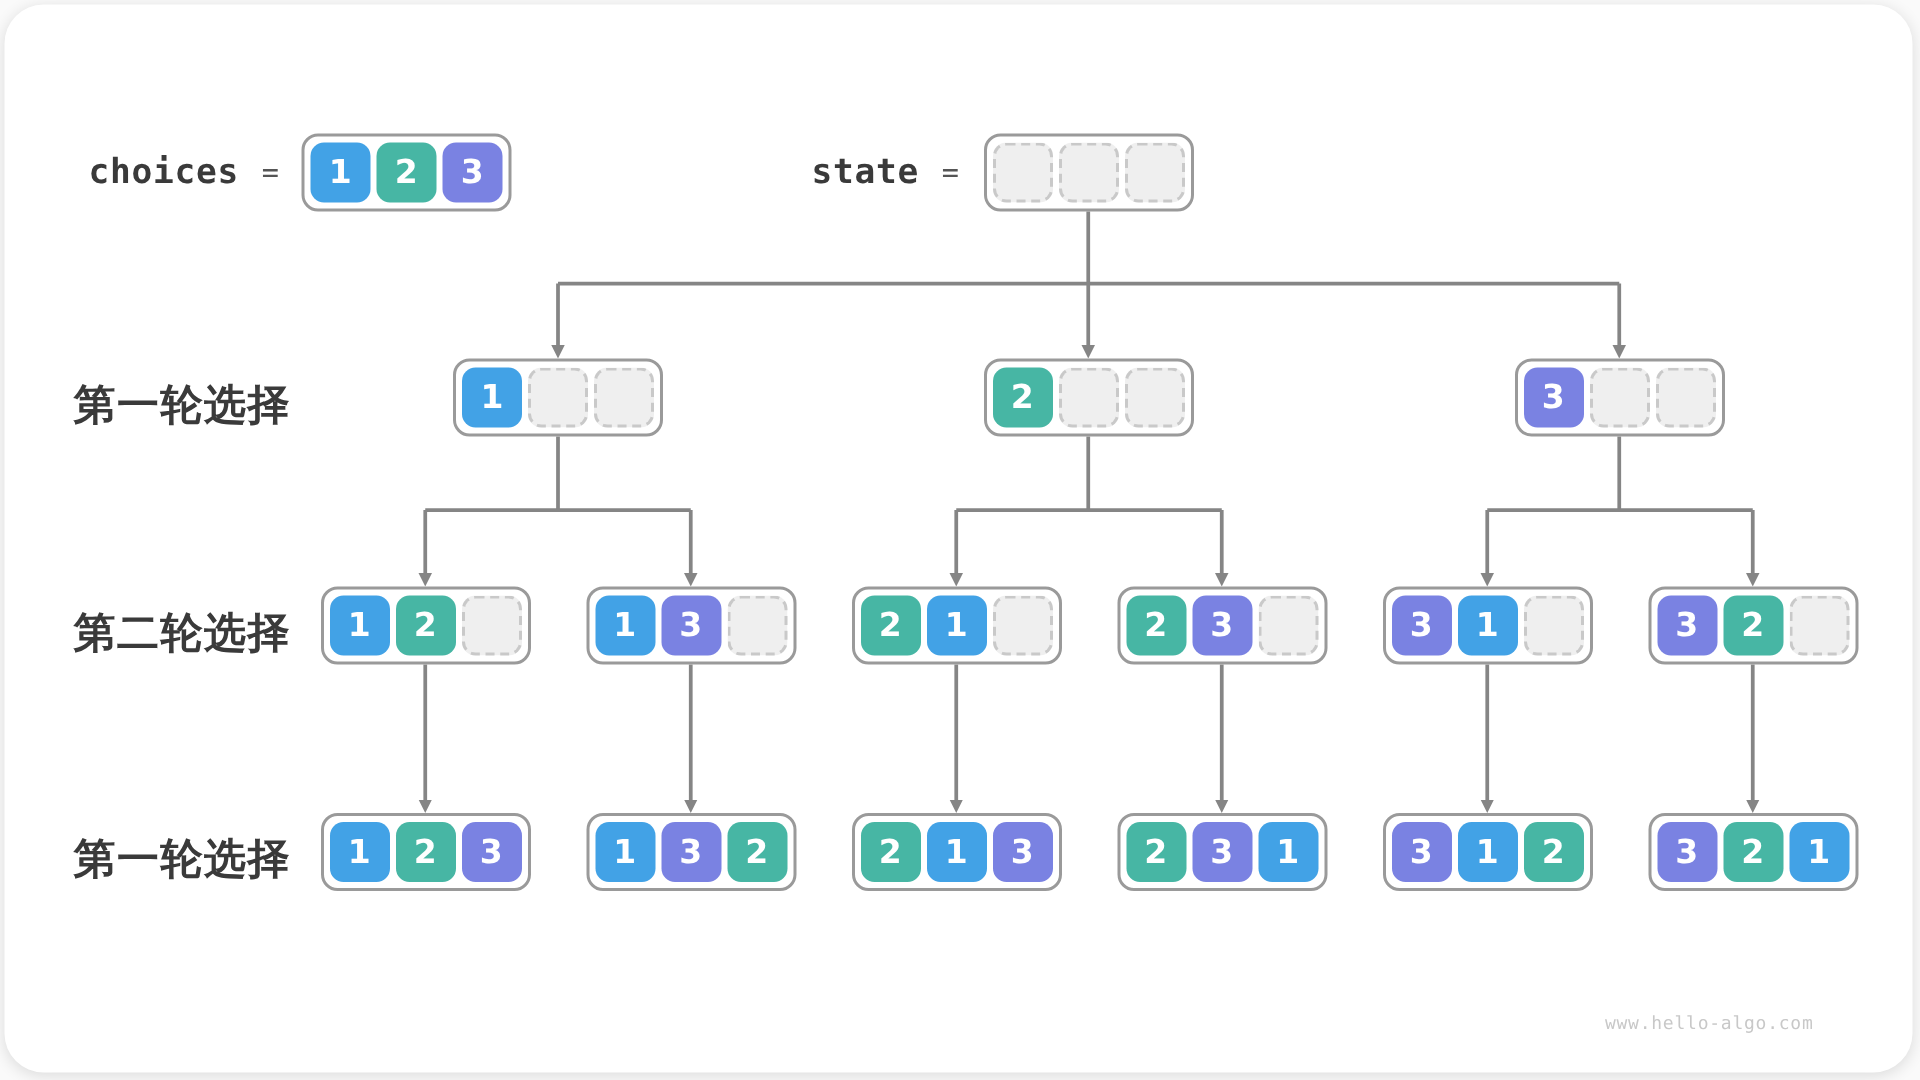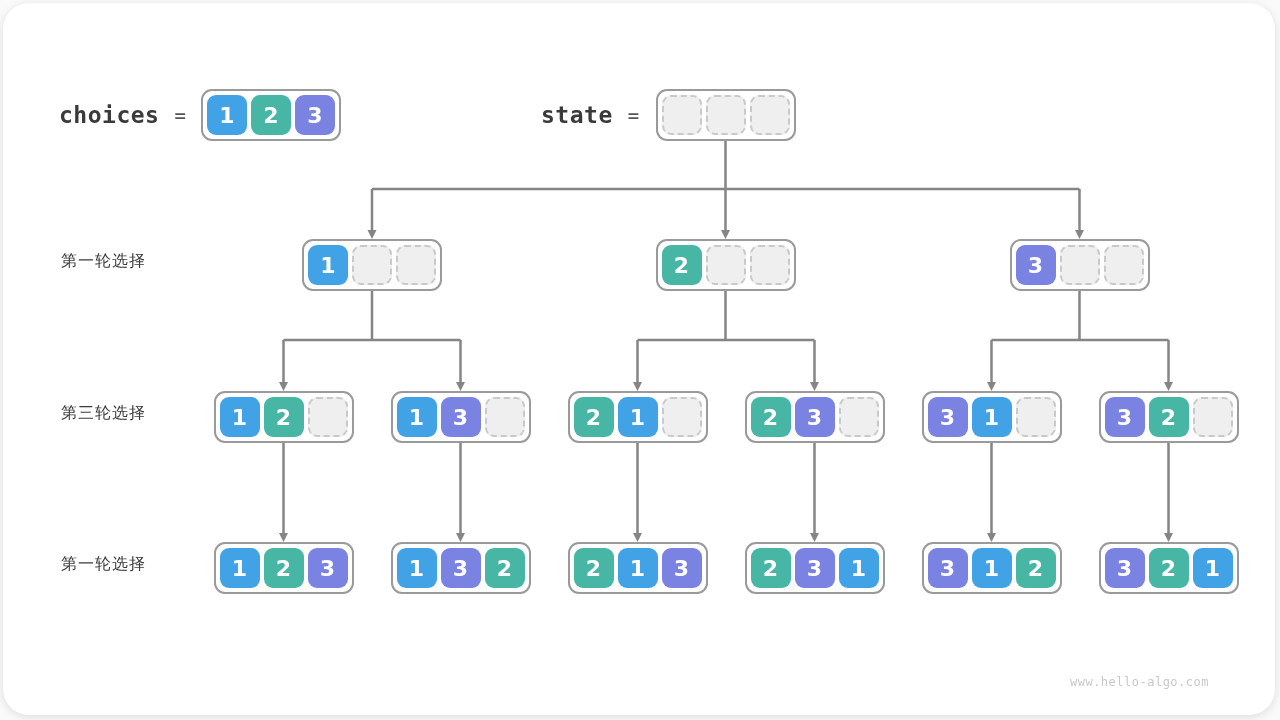--- a/index.html
+++ b/index.html
@@ -10,21 +10,21 @@
   .kw{font-family:"DejaVu Sans Mono","Liberation Mono",monospace;font-weight:700;
     font-size:23px;color:#3a3a3a;letter-spacing:.5px;}
   .eq{font-family:"DejaVu Sans Mono","Liberation Mono",monospace;font-weight:400;
     font-size:19px;color:#555;}
   .node{display:flex;gap:4px;padding:4px;background:#fff;border:2px solid #9a9a9a;
     border-radius:11px;box-sizing:border-box;height:52px;}
   .node.abs{position:absolute;}
   .cell{width:40px;height:40px;border-radius:9px;box-sizing:border-box;display:flex;
     align-items:center;justify-content:center;font-size:22px;font-weight:700;color:#fff;}
   .cell.empty{background:#efefef;border:2px dashed #c9c9c9;}
-  .row-label{position:absolute;left:58px;font-size:16px;font-weight:400;color:#3a3a3a;
+  .row-label{position:absolute;left:46px;font-size:28px;font-weight:700;color:#3a3a3a;
     letter-spacing:1px;white-space:nowrap;}
   #connectors{position:absolute;left:0;top:0;pointer-events:none;}
   .watermark{position:absolute;right:66px;bottom:26px;
     font-family:"DejaVu Sans Mono","Liberation Mono",monospace;
     font-size:12px;color:#c8c8c8;letter-spacing:.5px;}
 </style>
 </head>
 <body>
 
 <div class="card">
@@ -90,21 +90,21 @@
       <div class="node abs" style="left: 652.5px; top: 236px;">
         <span class="cell" style="background: rgb(71, 182, 164);">2</span>
         <span class="cell empty"></span>
         <span class="cell empty"></span>
       </div>
       <div class="node abs" style="left: 1006.5px; top: 236px;">
         <span class="cell" style="background: rgb(122, 130, 226);">3</span>
         <span class="cell empty"></span>
         <span class="cell empty"></span>
       </div>
-      <div class="row-label" style="top: 400px;">第三轮选择</div>
+      <div class="row-label" style="top: 400px;">第二轮选择</div>
       <div class="node abs" style="left: 210.5px; top: 388px;">
         <span class="cell" style="background: rgb(66, 162, 230);">1</span>
         <span class="cell" style="background: rgb(71, 182, 164);">2</span>
         <span class="cell empty"></span>
       </div>
       <div class="node abs" style="left: 387.5px; top: 388px;">
         <span class="cell" style="background: rgb(66, 162, 230);">1</span>
         <span class="cell" style="background: rgb(122, 130, 226);">3</span>
         <span class="cell empty"></span>
       </div>

